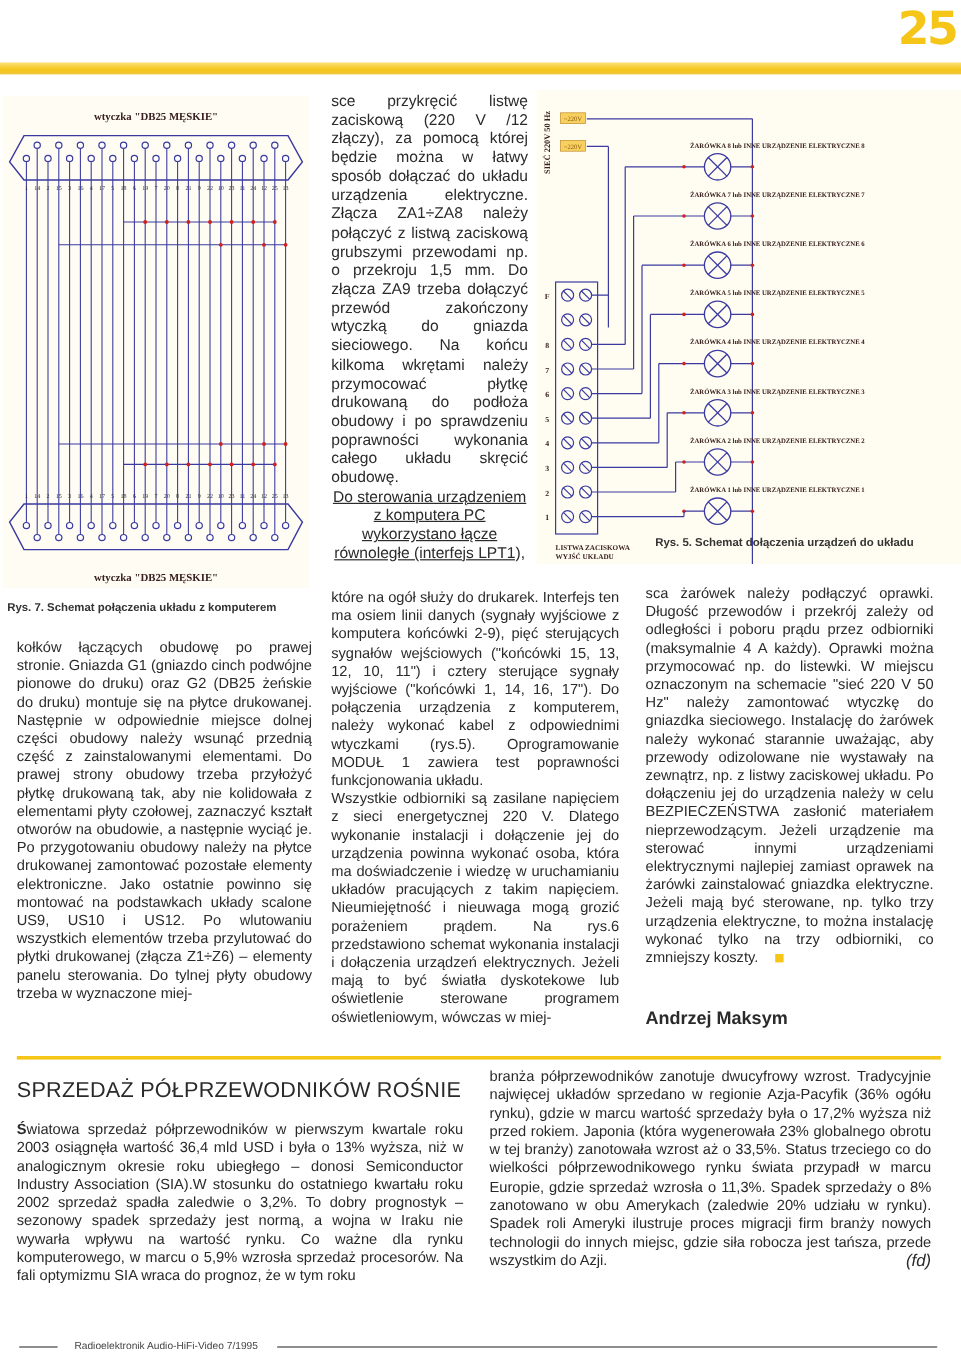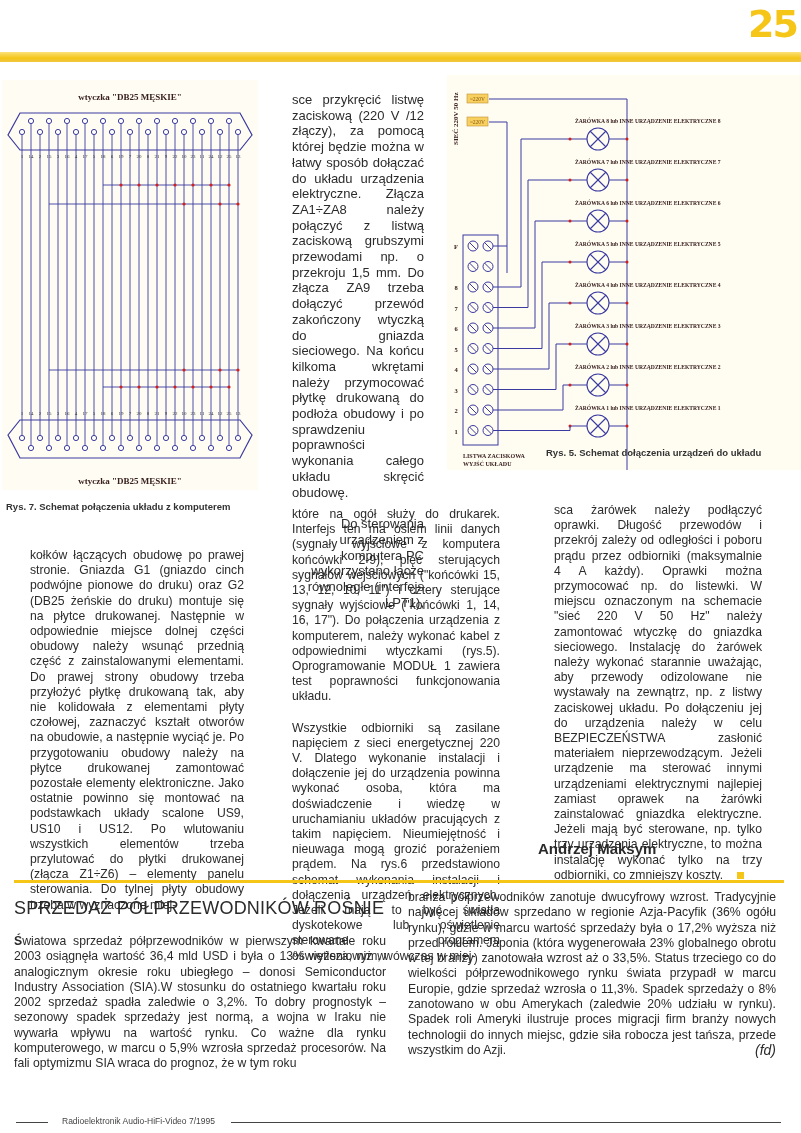--- a/index.html
+++ b/index.html
@@ -7,21 +7,21 @@
          font-family:"Liberation Sans", sans-serif; color:#2a2a2a; }
   .pagenum { position:absolute; right:4px; top:2px; font-family:"DejaVu Sans", sans-serif; font-weight:bold;
              font-size:38px; color:#f5c518; letter-spacing:-2px; }
   .topbar { position:absolute; left:0; top:52px; width:801px; height:10px;
             background:linear-gradient(to bottom,#fbe27a,#f5c518 60%,#f0c640); }
   .fig { position:absolute; background:#fffdf3; }
   .fig5 { left:2px; top:80px; width:256px; height:410px; }
   .fig6 { left:447px; top:75px; width:354px; height:395px; background:#fffdf2; }
   .cap { position:absolute; font-family:"Liberation Sans", sans-serif; font-weight:bold; font-size:9.5px; color:#333; }
   .col { position:absolute; font-size:12.2px; line-height:15.2px; text-align:justify; color:#2b2b2b; }
-  .col p { margin:16px; }
+  .col p { margin:0; }
   .hd { font-weight:bold; font-size:13px; }
   .author { position:absolute; left:538px; top:840px; font-weight:bold; font-size:15px;text-align:right; }
   .endsq { display:inline-block; width:7px; height:7px; background:#f5c518; margin-left:14px; vertical-align:middle; }
   .sep2 { position:absolute; left:14px; top:880px; width:770px; height:3px; background:#f5c518; }
   .news-title { position:absolute; left:14px; top:898px; font-size:18px; letter-spacing:0.2px; color:#2a2a2a; }
   .news-l { position:absolute; left:14px; top:934px; width:372px; font-size:12.2px; line-height:15.3px; text-align:justify; }
   .news-r { position:absolute; left:408px; top:890px; width:368px; font-size:12.2px; line-height:15.3px; text-align:justify; }
   .dropcap { font-weight:bold; }
   .sig { float:right; font-style:italic; font-size:14px; }
   .footer { position:absolute; left:16px; top:1116px; width:765px; height:12px; }
@@ -343,21 +343,21 @@
         <line x1="123" y1="351" x2="123" y2="355.5" stroke="#3a3aa0" stroke-width="1"></line>
         <line x1="46" y1="355.5" x2="123" y2="355.5" stroke="#3a3aa0" stroke-width="1"></line>
         <line x1="46" y1="171" x2="60" y2="171" stroke="#3a3aa0" stroke-width="1"></line>
       </g>
   </svg>
 </div>
 <div class="cap" style="left:546px; top:447px; font-size:9.5px;">Rys. 5. Schemat dołączenia urządzeń do układu</div>
 
 <div class="col" style="left:276px; top:76px; width:164px; font-size:13px; line-height:15.7px;">
   <p>sce przykręcić listwę zaciskową (220 V /12 złączy), za pomocą której będzie można w łatwy sposób dołączać do układu urządzenia elektryczne. Złącza ZA1÷ZA8 należy połączyć z listwą zaciskową grubszymi przewodami np. o przekroju 1,5 mm. Do złącza ZA9 trzeba dołączyć przewód zakończony wtyczką do gniazda sieciowego. Na końcu kilkoma wkrętami należy przymocować płytkę drukowaną do podłoża obudowy i po sprawdzeniu poprawności wykonania całego układu skręcić obudowę.</p>
-  <p style="text-align:right;">Do sterowania urządzeniem z komputera PC wykorzystano łącze równoległe (interfejs LPT1),</p>
+  <p style="text-align:center;text-decoration:underline;">Do sterowania urządzeniem z komputera PC wykorzystano łącze równoległe (interfejs LPT1),</p>
 </div>
 
 <div class="col" style="left:14px; top:532px; width:246px;">
   <p>kołków łączących obudowę po prawej stronie. Gniazda G1 (gniazdo cinch podwójne pionowe do druku) oraz G2 (DB25 żeńskie do druku) montuje się na płytce drukowanej. Następnie w odpowiednie miejsce dolnej części obudowy należy wsunąć przednią część z zainstalowanymi elementami. Do prawej strony obudowy trzeba przyłożyć płytkę drukowaną tak, aby nie kolidowała z elementami płyty czołowej, zaznaczyć kształt otworów na obudowie, a następnie wyciąć je. Po przygotowaniu obudowy należy na płytce drukowanej zamontować pozostałe elementy elektroniczne. Jako ostatnie powinno się montować na podstawkach układy scalone US9, US10 i US12. Po wlutowaniu wszystkich elementów trzeba przylutować do płytki drukowanej (złącza Z1÷Z6) – elementy panelu sterowania. Do tylnej płyty obudowy trzeba w wyznaczone miej-</p>
 </div>
 
 <div class="col" style="left:276px; top:491px; width:240px;">
   <p>które na ogół służy do drukarek. Interfejs ten ma osiem linii danych (sygnały wyjściowe z komputera końcówki 2-9), pięć sterujących sygnałów wejściowych ("końcówki 15, 13, 12, 10, 11") i cztery sterujące sygnały wyjściowe ("końcówki 1, 14, 16, 17"). Do połączenia urządzenia z komputerem, należy wykonać kabel z odpowiednimi wtyczkami (rys.5). Oprogramowanie MODUŁ 1 zawiera test poprawności funkcjonowania układu.</p>
   <p>Wszystkie odbiorniki są zasilane napięciem z sieci energetycznej 220 V. Dlatego wykonanie instalacji i dołączenie jej do urządzenia powinna wykonać osoba, która ma doświadczenie i wiedzę w uruchamianiu układów pracujących z takim napięciem. Nieumiejętność i nieuwaga mogą grozić porażeniem prądem. Na rys.6 przedstawiono schemat wykonania instalacji i dołączenia urządzeń elektrycznych. Jeżeli mają to być światła dyskotekowe lub oświetlenie sterowane programem oświetleniowym, wówczas w miej-</p>
 </div>

